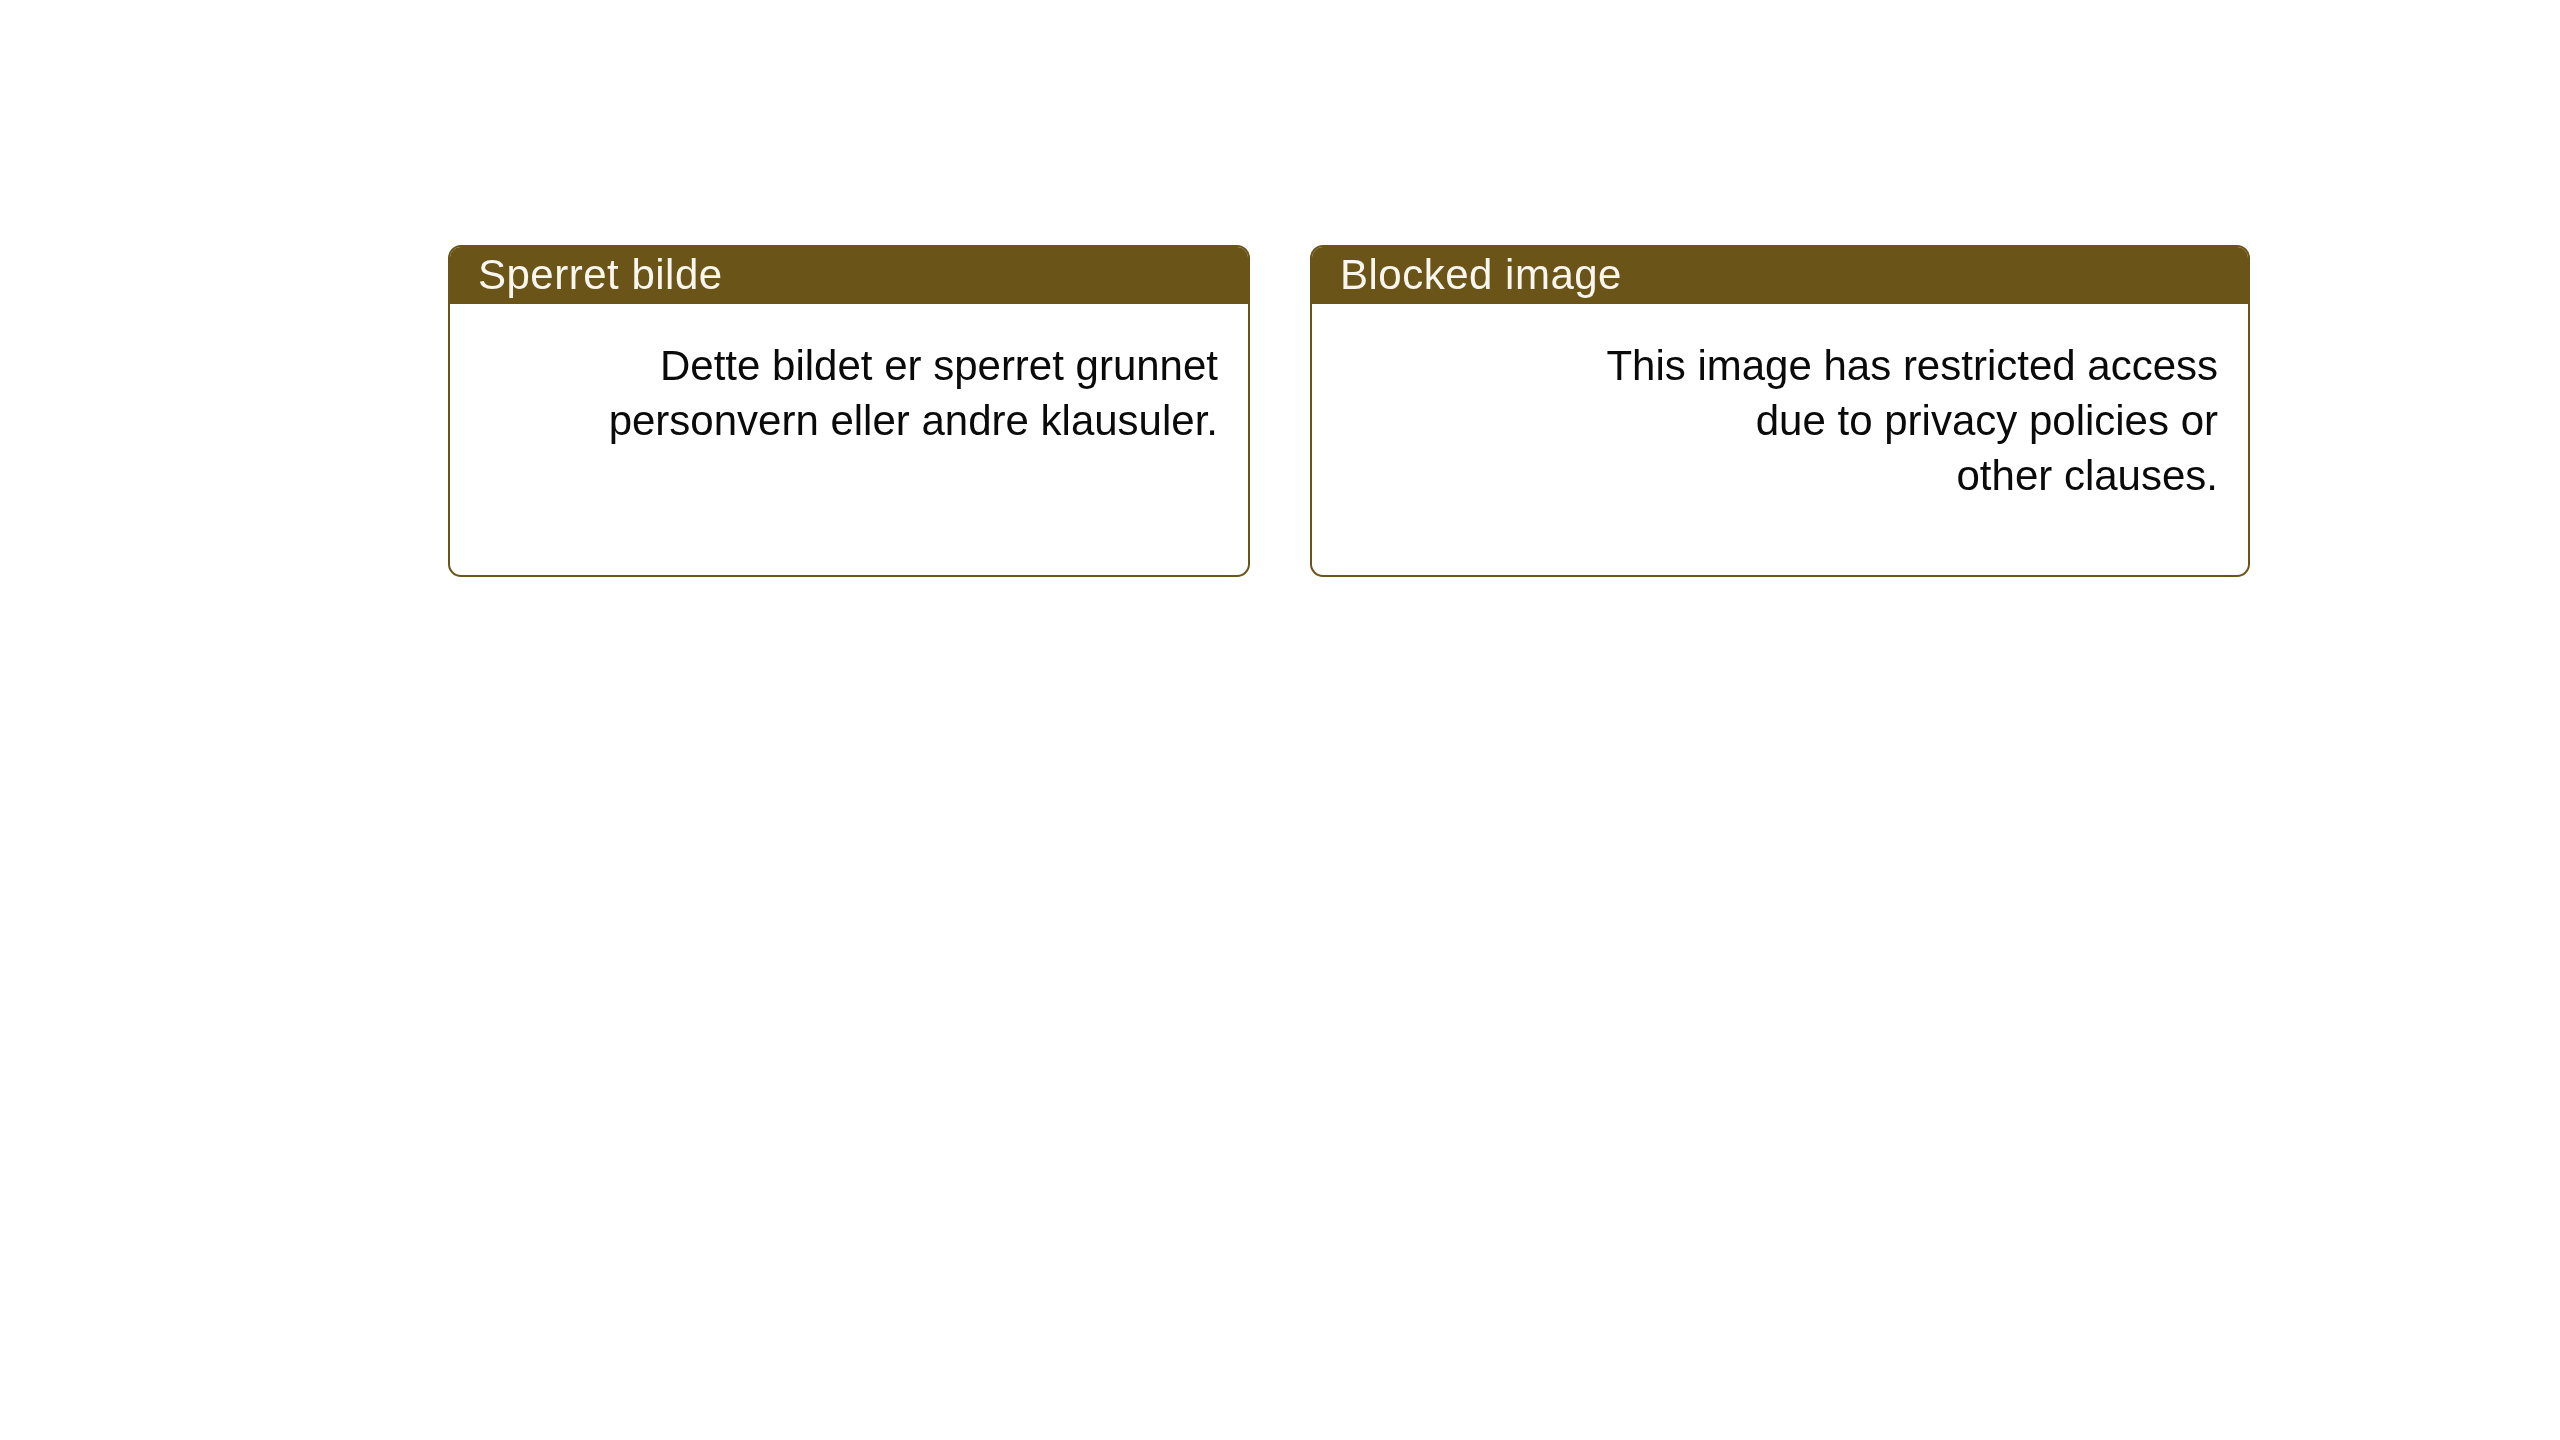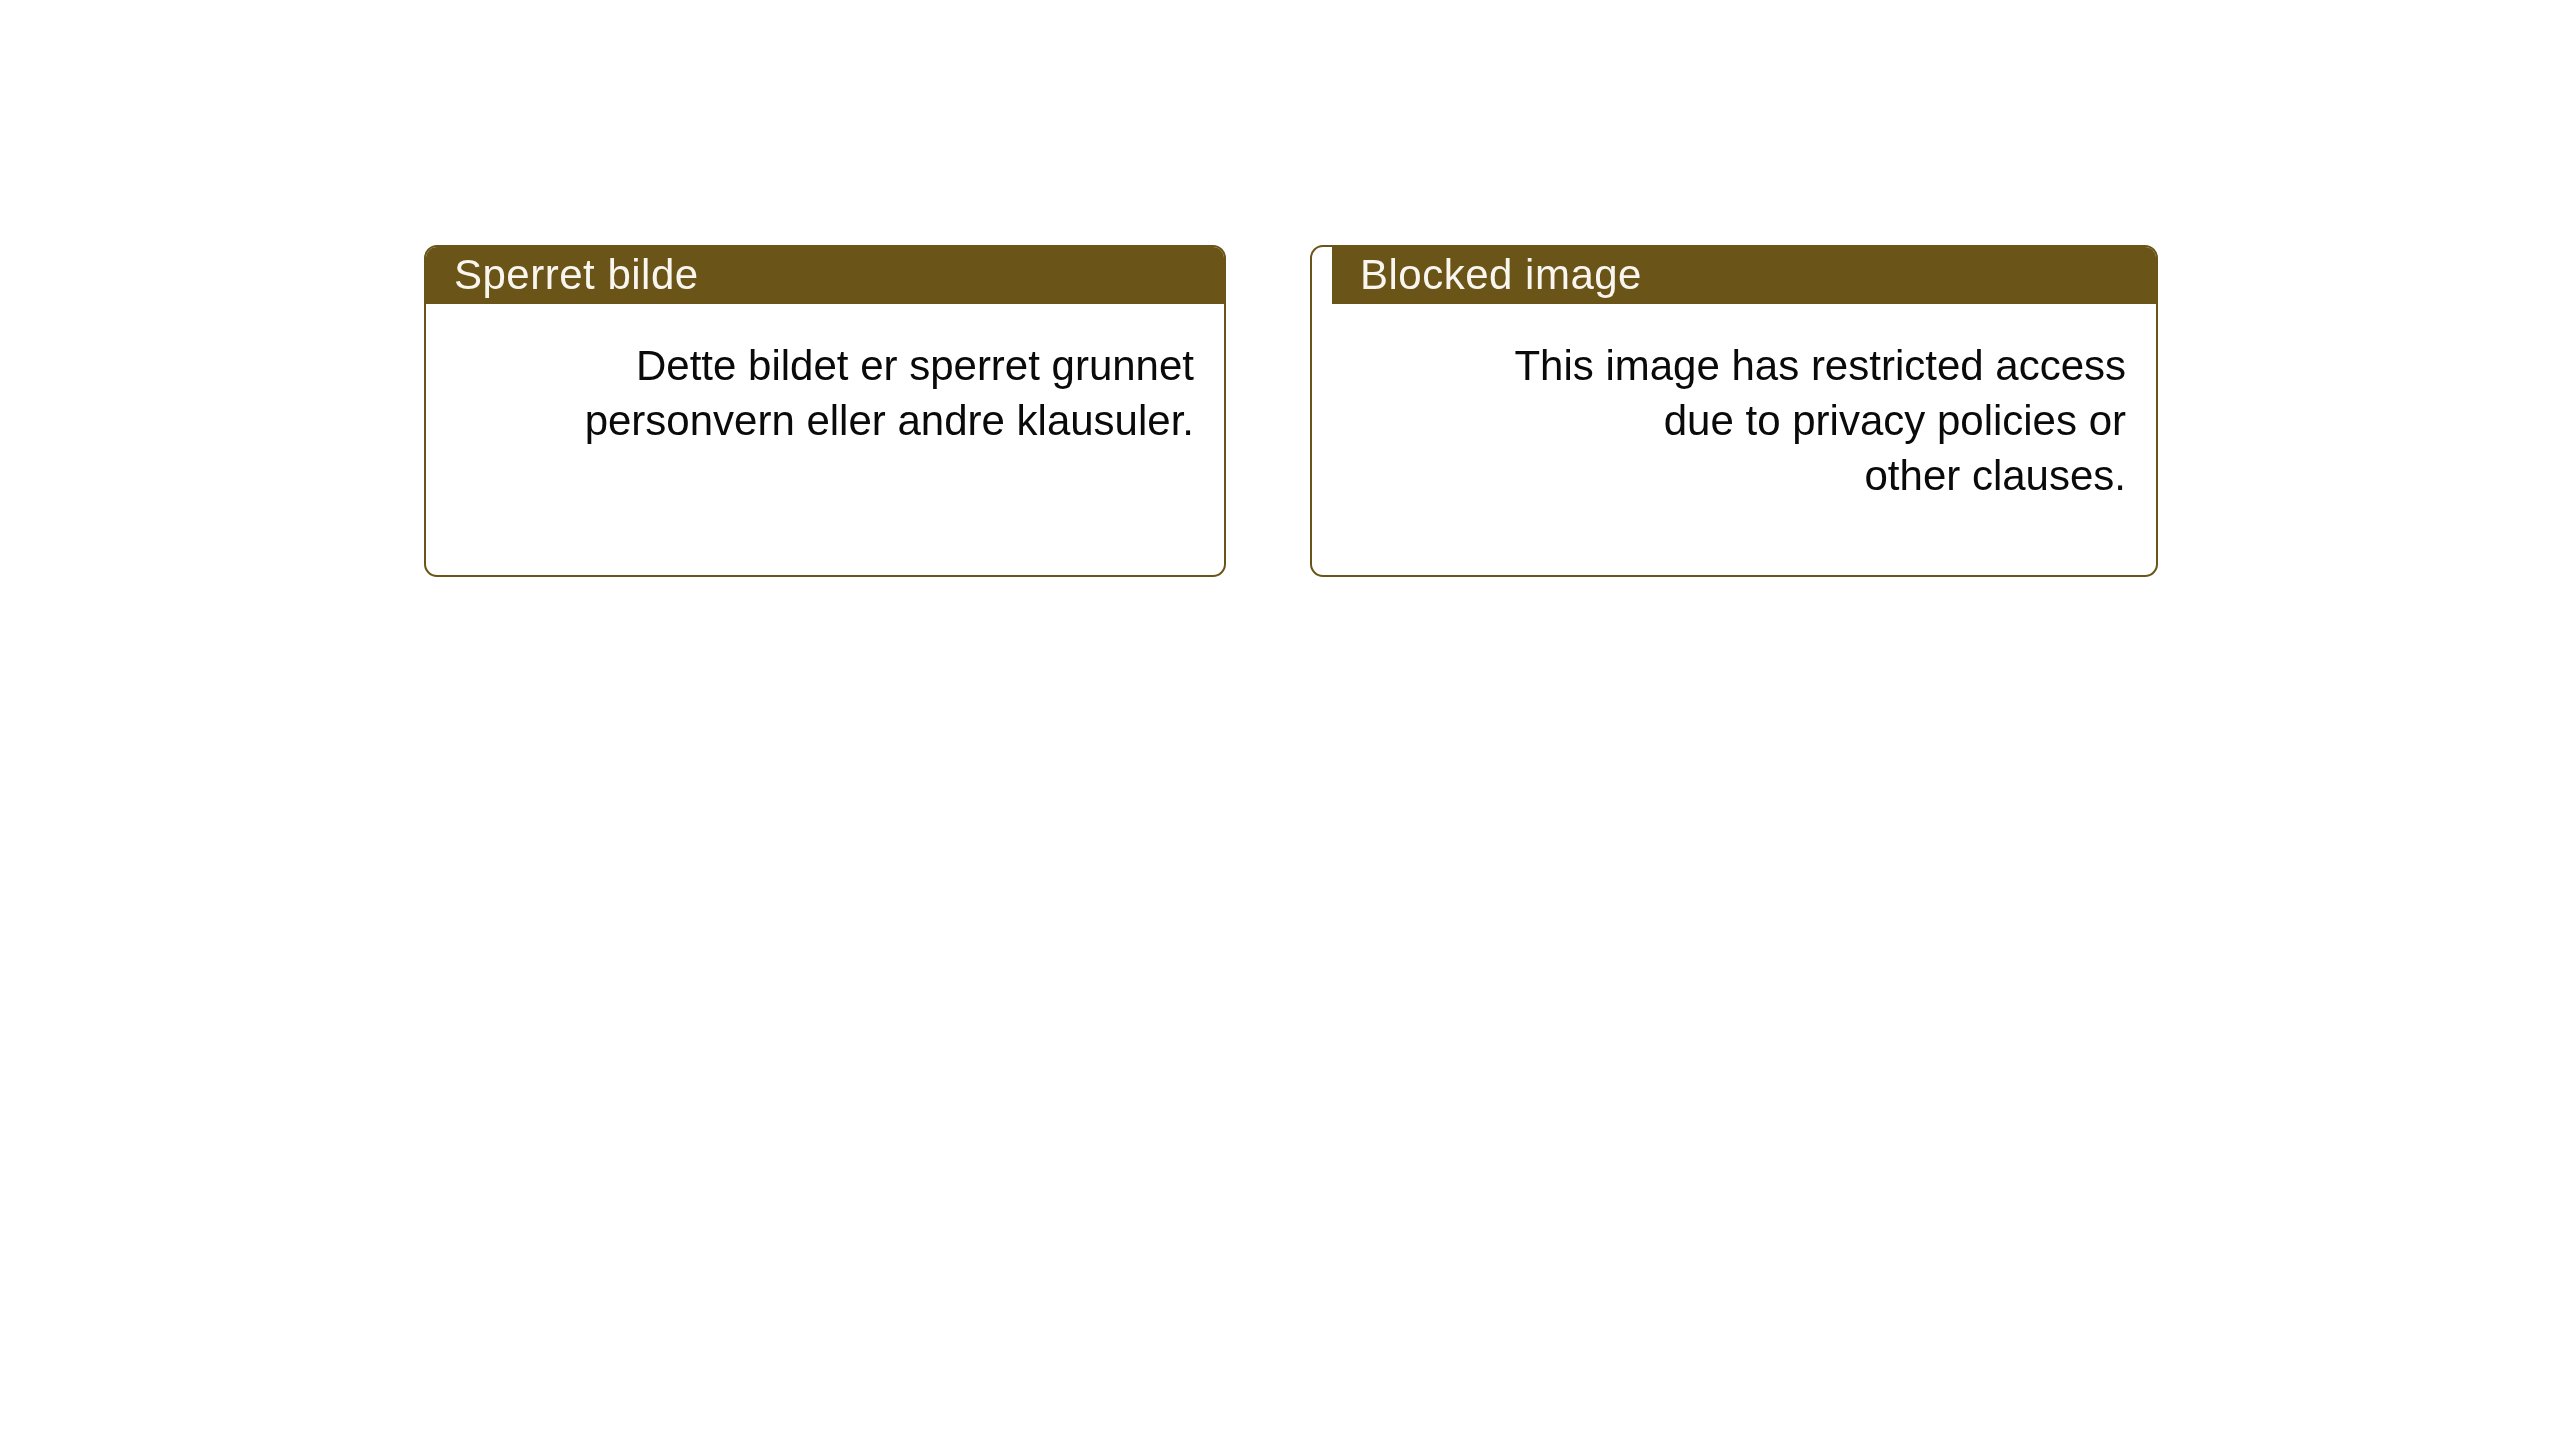--- a/index.html
+++ b/index.html
@@ -23,27 +23,26 @@
     position: absolute;
     top: 245px;
     height: 332px;
     box-sizing: border-box;
     background: var(--card-bg, #ffffff);
     border: 2px solid var(--card-border, #6a5418);
     border-radius: 13px;
     overflow: hidden;
   }
   .blocked-card.card-no {
-    left: 424px;
+    left: 448px;
     width: 802px;
   }
   .blocked-card.card-en {
     left: 1310px;
-    width: 848px;
-    padding-left: 20px;
+    width: 940px;
   }
   .card-header {
     height: 56px;
     background: var(--header-bg, #6a5418);
     display: flex;
     align-items: center;
     padding-left: 28px;
     border-bottom: 1px solid var(--header-bg, #6a5418);
   }
   .card-title {

